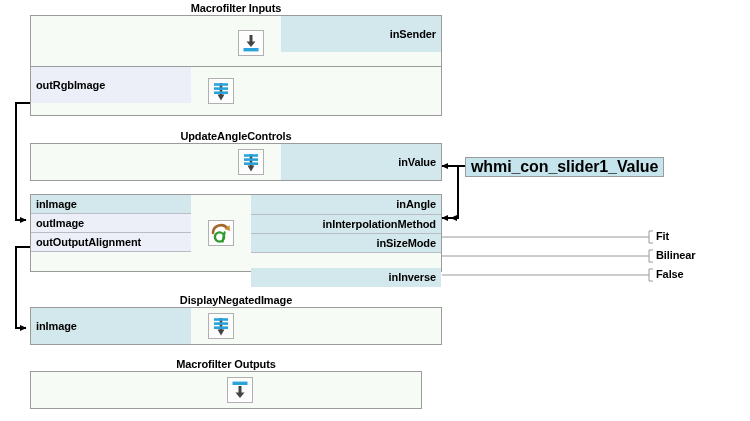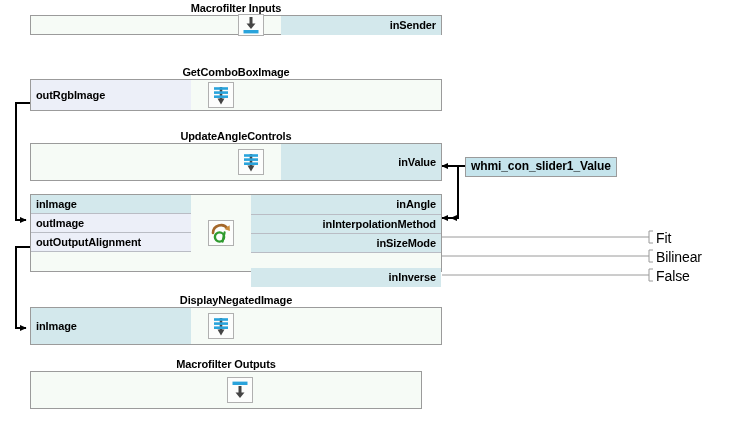--- a/index.html
+++ b/index.html
@@ -100,33 +100,33 @@
     background: #fcfdfc;
     display: flex;
     align-items: center;
     justify-content: center;
     box-sizing: border-box;
   }
 
   
   .const-label {
     position: absolute;
-    font-size: 14px;
-    font-weight: normal;
+    font-size: 11px;
+    font-weight: bold;
     color: #000000;
     white-space: nowrap;
     z-index: 2;
     letter-spacing: -0.1px;
   }
   
   .chip {
     position: absolute;
     background: #c5e4ec;
     border: 1px solid #9b9b9b;
-    font-size: 12px;
+    font-size: 16px;
     font-weight: bold;
     color: #000000;
     padding: 1px 5px 2px 5px;
     line-height: 15px;
     white-space: nowrap;
     z-index: 2;
     box-sizing: border-box;
     letter-spacing: -0.1px;
   }
 </style>
@@ -167,40 +167,39 @@
       <path d="M645,250 L641,250 L641,262 L645,262" fill="none" stroke="#9a9a9a" stroke-width="1"></path>
     </g>
     <g>
       <path d="M434,275 L641,275" fill="none" stroke="#9a9a9a" stroke-width="1"></path>
       <path d="M645,269 L641,269 L641,281 L645,281" fill="none" stroke="#9a9a9a" stroke-width="1"></path>
     </g>
   </svg>
 
   <div class="block-group" style="left:22px; top:2px; width:412px;">
     <div class="block-title">Macrofilter Inputs</div>
-    <div class="block-body" style="height:20px;">
+    <div class="block-body" style="height:56px;">
       <div class="col col-spacer" style="width:190px;"></div>
       <div class="col col-mid" style="width:60px;">
         <div class="icon-tile">
           <svg width="20" height="20" viewBox="0 0 20 20">
             <path d="M10,2 L10,9" stroke="#444444" stroke-width="3" fill="none"></path>
             <path d="M5.5,8.5 L14.5,8.5 L10,14 Z" fill="#444444"></path>
             <rect x="2.5" y="15" width="15" height="3.4" fill="#29a3db"></rect>
           </svg>
         </div>
       </div>
       <div class="col" style="width:160px;">
         <div class="port port-right last" style="height:36px;">inSender</div>
       </div>
     </div>
   </div>
 
   <div class="block-group" style="left:22px; top:66px; width:412px;">
-    <div class="block-title">GetComboBoxImage</div>
-    <div class="block-body" style="height:32px;">
+    <div class="block-body" style="height:50px;">
       <div class="col" style="width:160px;">
         <div class="port port-out-left last" style="height:36px;">outRgbImage</div>
       </div>
       <div class="col col-mid" style="width:60px;">
         <div class="icon-tile">
           <svg width="20" height="21" viewBox="0 0 20 21">
             <path d="M10,2 L10,14" stroke="#444444" stroke-width="2.6" fill="none"></path>
             <path d="M6.5,13.5 L13.5,13.5 L10,19.5 Z" fill="#444444"></path>
             <rect x="3" y="2.2" width="14" height="2.6" fill="#29a3db"></rect>
             <rect x="3" y="6.3" width="14" height="2.6" fill="#29a3db"></rect>

